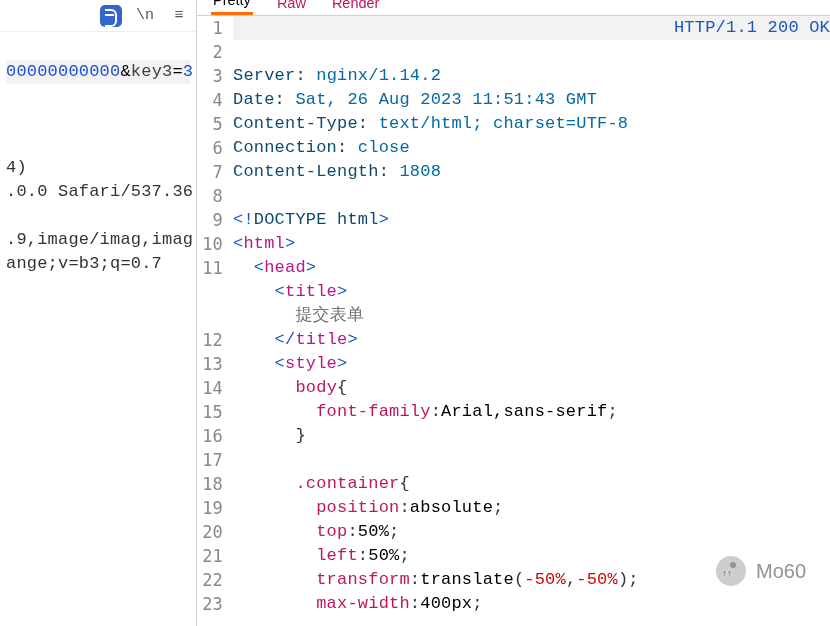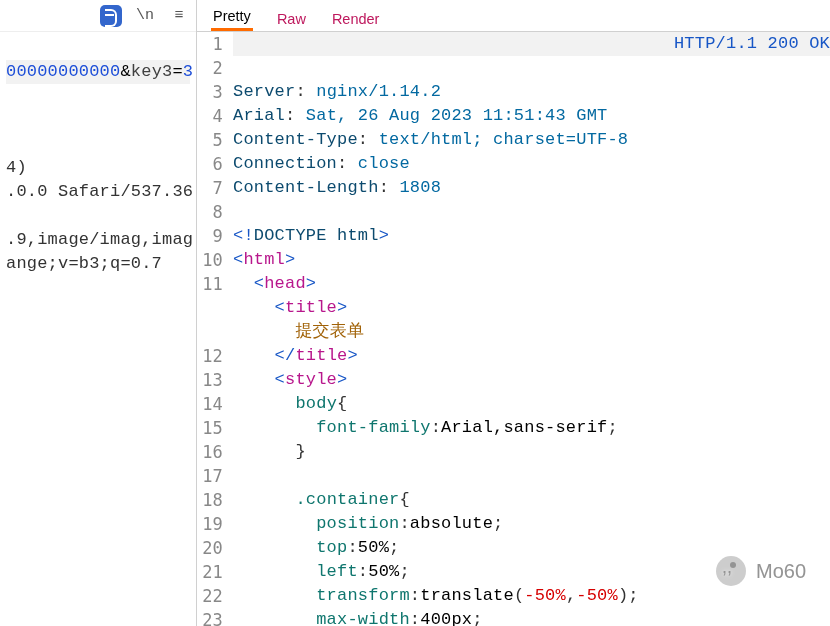--- a/index.html
+++ b/index.html
@@ -84,21 +84,21 @@
   .tok-black { color: #000; }
   .tok-gray { color: #333; }
   
   .right-panel {
     flex: 1;
     display: flex;
     flex-direction: column;
     position: relative;
   }
   .tabs {
-    height: 32px;
+    height: 16px;
     display: flex;
     align-items: flex-end;
     padding-left: 14px;
     gap: 22px;
     border-bottom: 1px solid #d0d0d0;
     font-family: -apple-system, "Segoe UI", Arial, sans-serif;
     font-size: 14.5px;
   }
   .tab {
     padding: 6px 2px 4px 2px;
@@ -135,24 +135,24 @@
     font-family: "Consolas","Menlo","Courier New",monospace;
   }
   .code .line { height: 24px; }
   .line.first { background: #f2f2f2; display:block;text-align:right; }
   .h-prot { color: #1756c6; }
   .h-name { color: #0c4a6e; }
   .h-punct { color: #333; }
   .h-val { color: #0369a1; }
   .h-tag { color: #1756c6; }
   .h-elem { color: #b8178c; }
-  .h-css { color: #0f766e; }
+  .h-css { color: #be185d; }
   .h-cssval { color: #000; }
   .h-neg { color: #d60000; }
-  .h-text { color: #a16207; }
+  .h-text { color: #737373; }
   
   .watermark {
     position: absolute;
     right: 24px;
     bottom: 40px;
     display: flex;
     align-items: center;
     gap: 10px;
     opacity: 0.42;
     color: #fff;
@@ -230,21 +230,21 @@
           <div>17</div>
           <div>18</div>
           <div>19</div>
           <div>20</div>
           <div>21</div>
           <div>22</div>
           <div>23</div>
         </div>
       <div class="code" id="code"><span class="line first"><span class="h-prot">HTTP</span><span class="h-prot">/1.1 200 OK</span></span>
 <span class="line"><span class="h-name">Server</span><span class="h-punct">:</span><span class="h-val"> nginx/1.14.2</span></span>
-<span class="line"><span class="h-name">Arial</span><span class="h-punct">:</span><span class="h-val"> Sat, 26 Aug 2023 11:51:43 GMT</span></span>
+<span class="line"><span class="h-name">Date</span><span class="h-punct">:</span><span class="h-val"> Sat, 26 Aug 2023 11:51:43 GMT</span></span>
 <span class="line"><span class="h-name">Content-Type</span><span class="h-punct">:</span><span class="h-val"> text/html; charset=UTF-8</span></span>
 <span class="line"><span class="h-name">Connection</span><span class="h-punct">:</span><span class="h-val"> close</span></span>
 <span class="line"><span class="h-name">Content-Length</span><span class="h-punct">:</span><span class="h-val"> 1808</span></span>
 <span class="line">&nbsp;</span>
 <span class="line"><span class="h-tag">&lt;!</span><span class="h-name">DOCTYPE html</span><span class="h-tag">&gt;</span></span>
 <span class="line"><span class="h-tag">&lt;</span><span class="h-elem">html</span><span class="h-tag">&gt;</span></span>
 <span class="line">  <span class="h-tag">&lt;</span><span class="h-elem">head</span><span class="h-tag">&gt;</span></span>
 <span class="line">    <span class="h-tag">&lt;</span><span class="h-elem">title</span><span class="h-tag">&gt;</span></span>
 <span class="line">      <span class="h-text">提交表单</span></span>
 <span class="line">    <span class="h-tag">&lt;/</span><span class="h-elem">title</span><span class="h-tag">&gt;</span></span>

